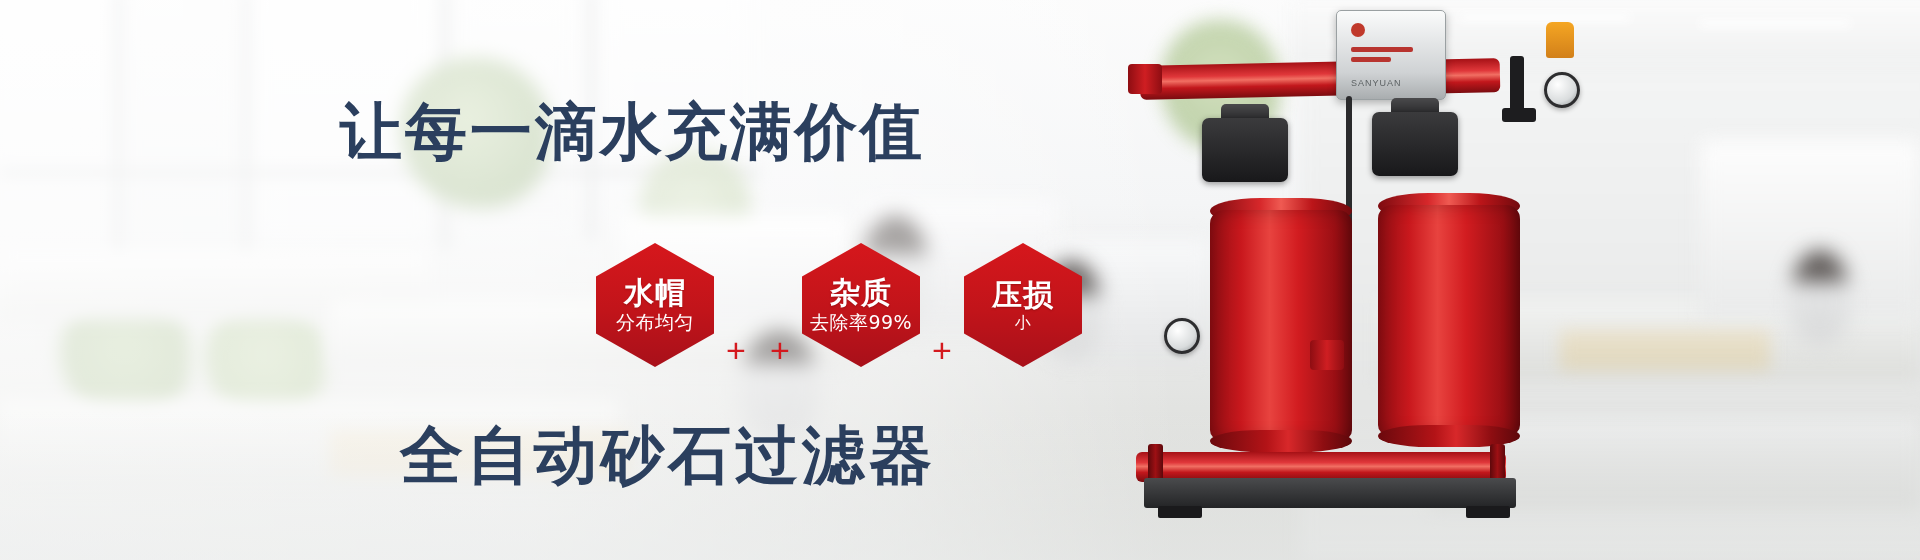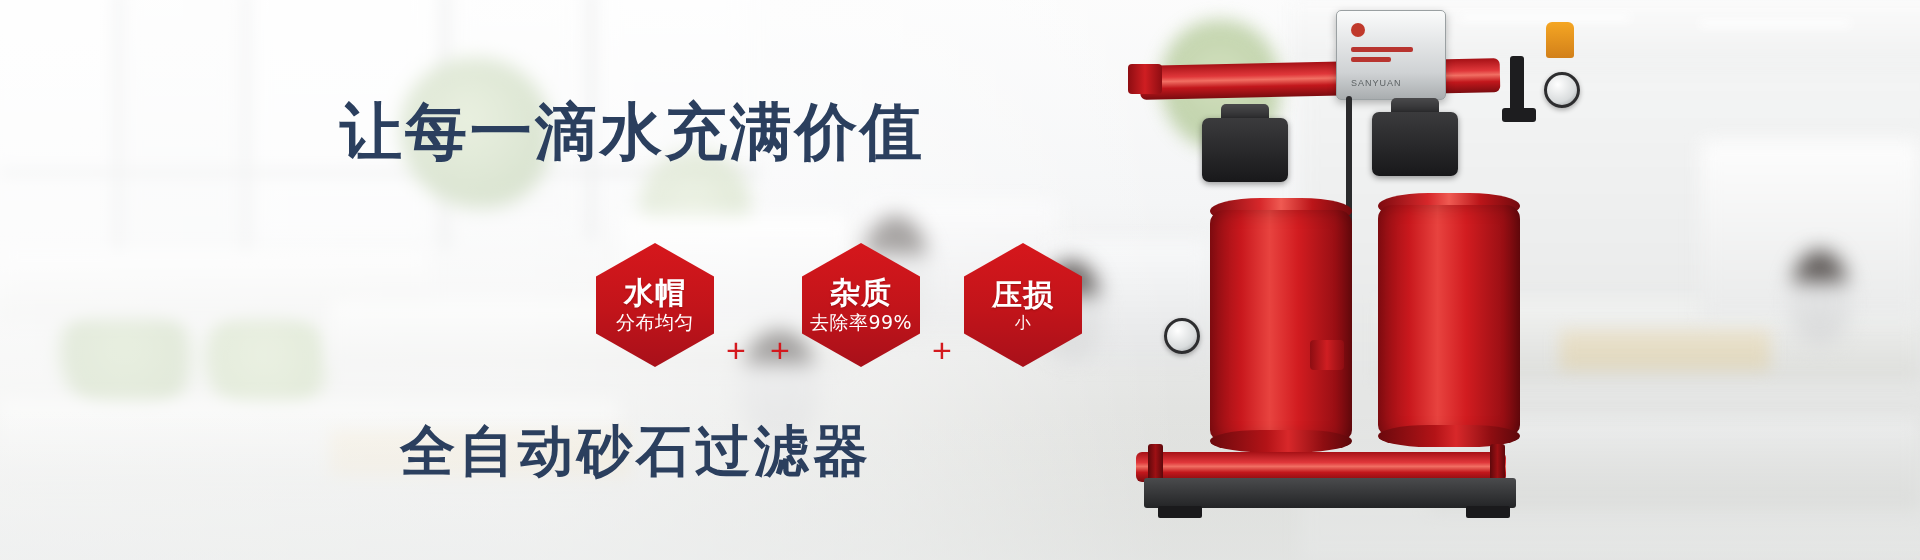--- a/index.html
+++ b/index.html
@@ -113,21 +113,21 @@
     text-align:center;
     color:#d4191e;
     font-size:34px;
     font-weight:300;
     line-height:1;
     font-family:"Liberation Sans",sans-serif;
   }
 
   .product{
     position:absolute;left:400px;top:424px;
-    font-size:55px;line-height:1;
+    font-size:63px;line-height:1;
     font-weight:bold;
     color:#2b3f5e;
     letter-spacing:4px;
     white-space:nowrap;
     font-family:"DejaVu Sans","Liberation Sans",sans-serif;
   }
 
   
   .machine{position:absolute;left:1150px;top:0;width:560px;height:540px;}
 

